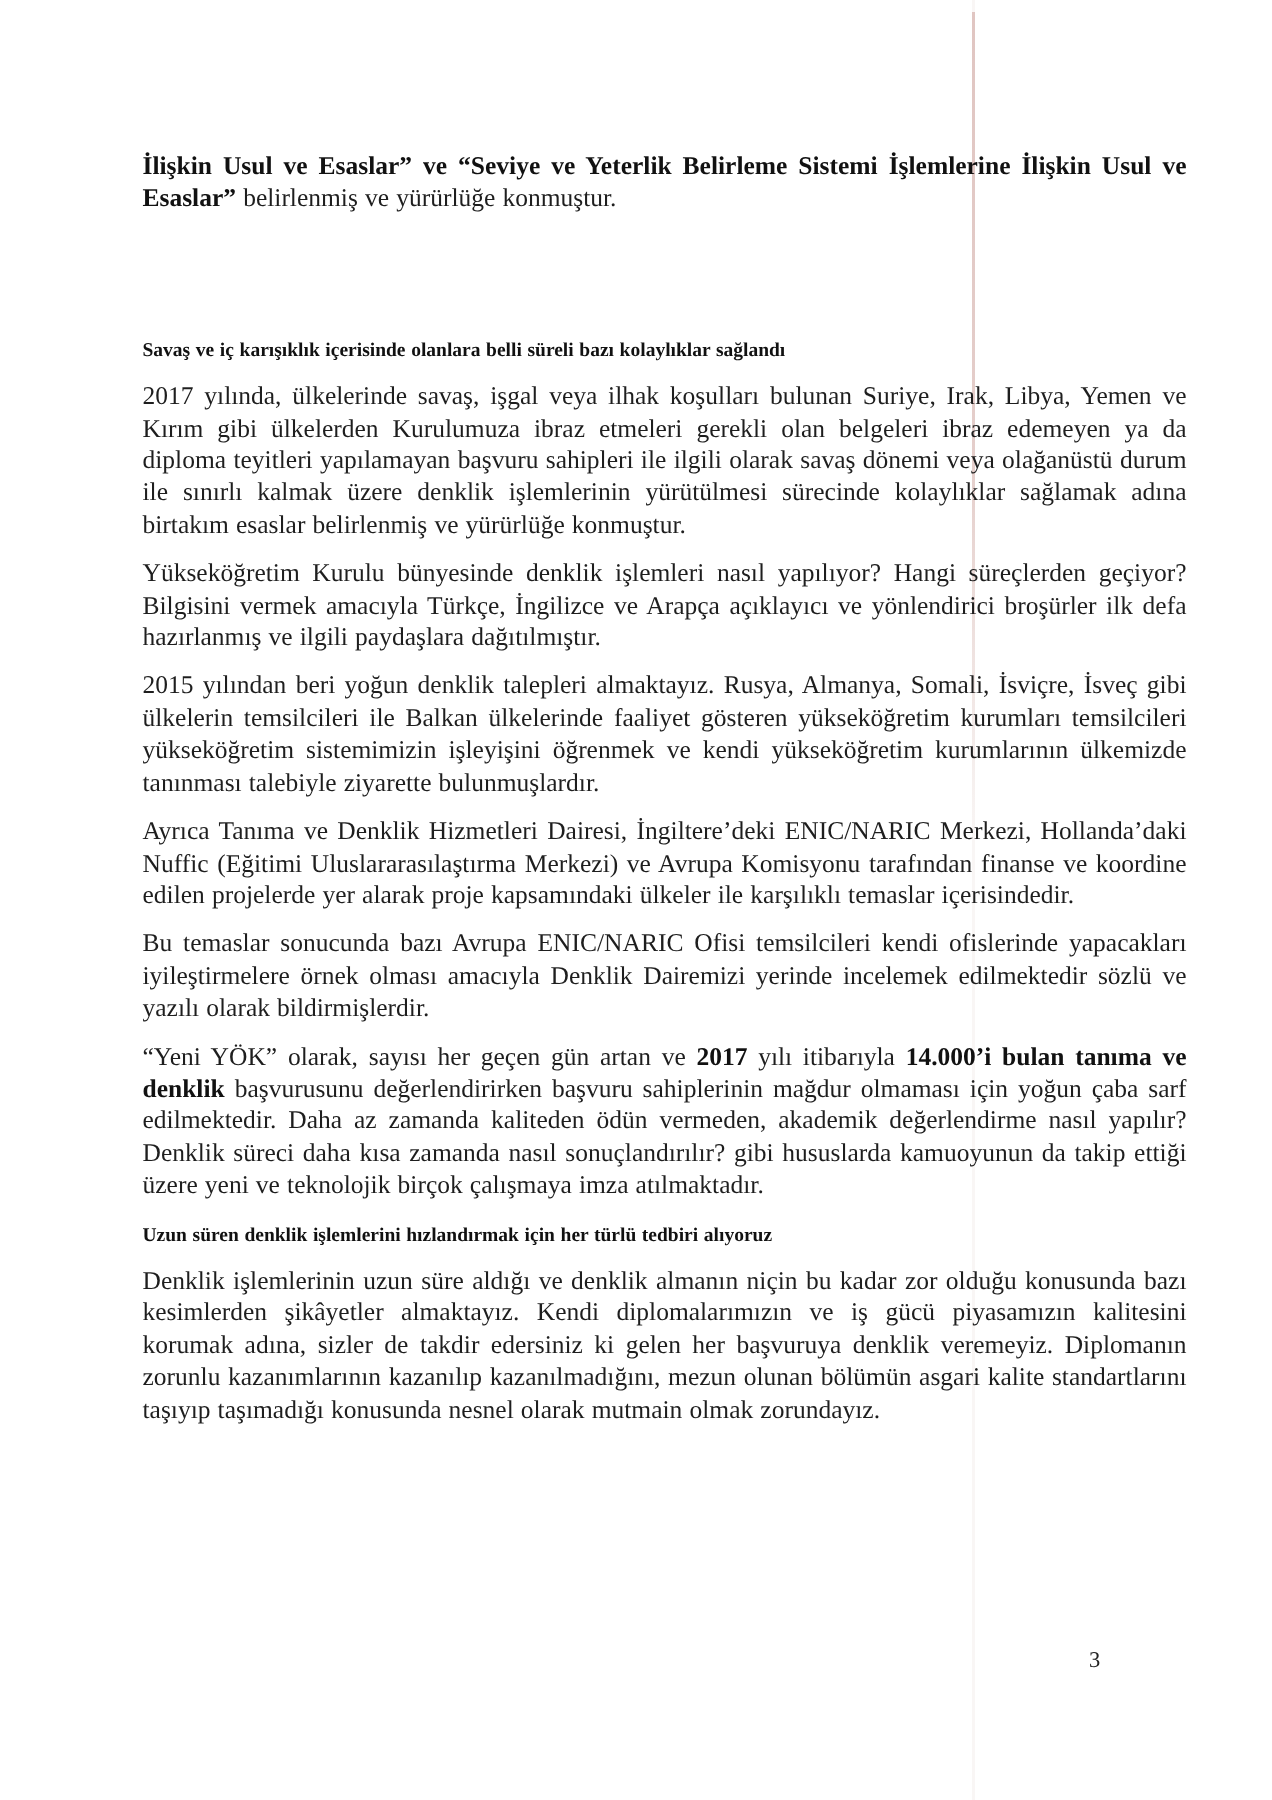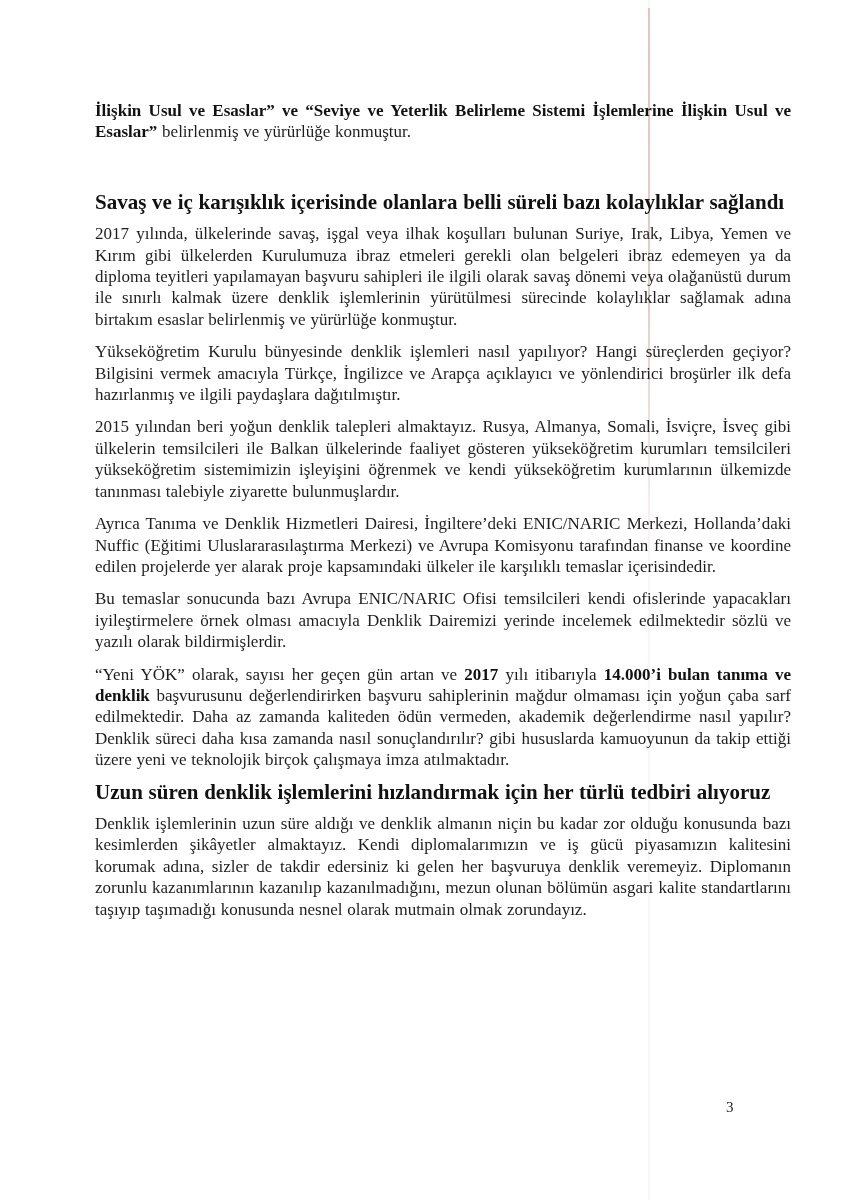--- a/index.html
+++ b/index.html
@@ -28,24 +28,24 @@
     width: 696px;
     text-align: justify;
     font-size: 17px;
     line-height: 21.4px;
     word-spacing: 0.5px;
   }
   .content p {
     margin: 0 0 11px 0;
   }
   .content p.intro {
-    margin-bottom: 49px;
+    margin-bottom: 79px;
   }
   .content h2 {
-    font-size: 21px;
+    font-size: 13px;
     line-height: 21.4px;
     font-weight: bold;
     color: #111111;
     margin: 0 0 10px 0;
     text-align: left;
   }
   .bold {
     font-weight: bold;
     color: #111111;
   }

